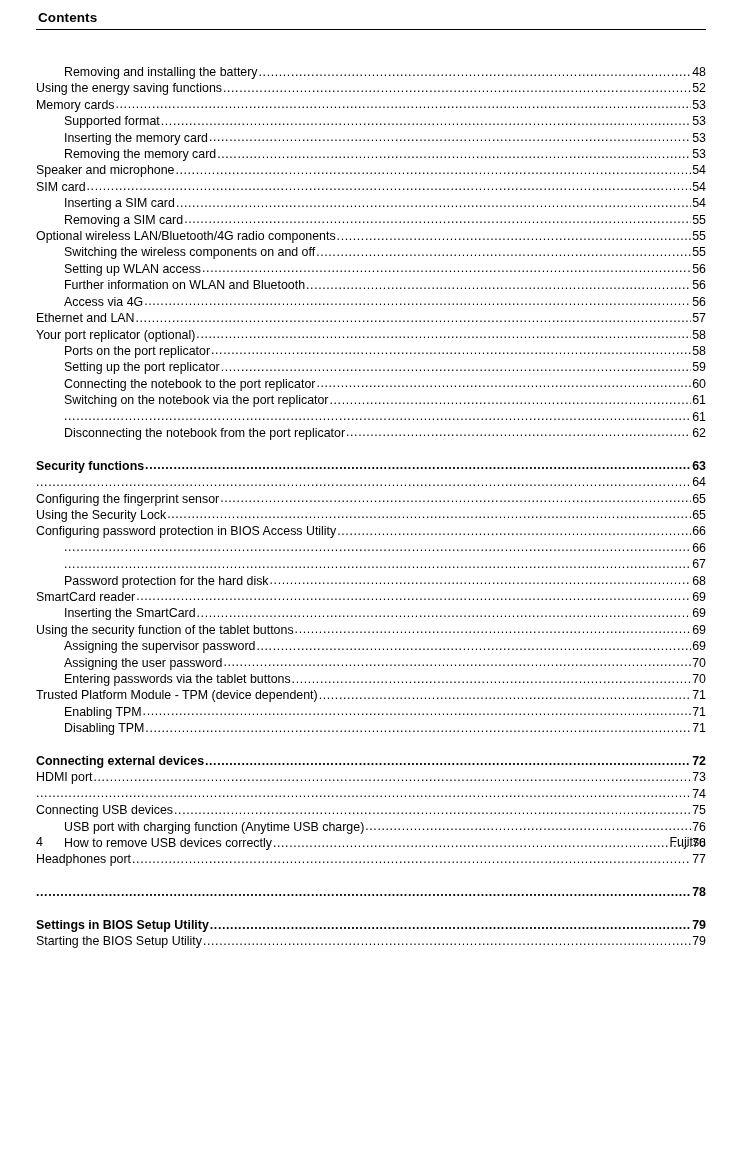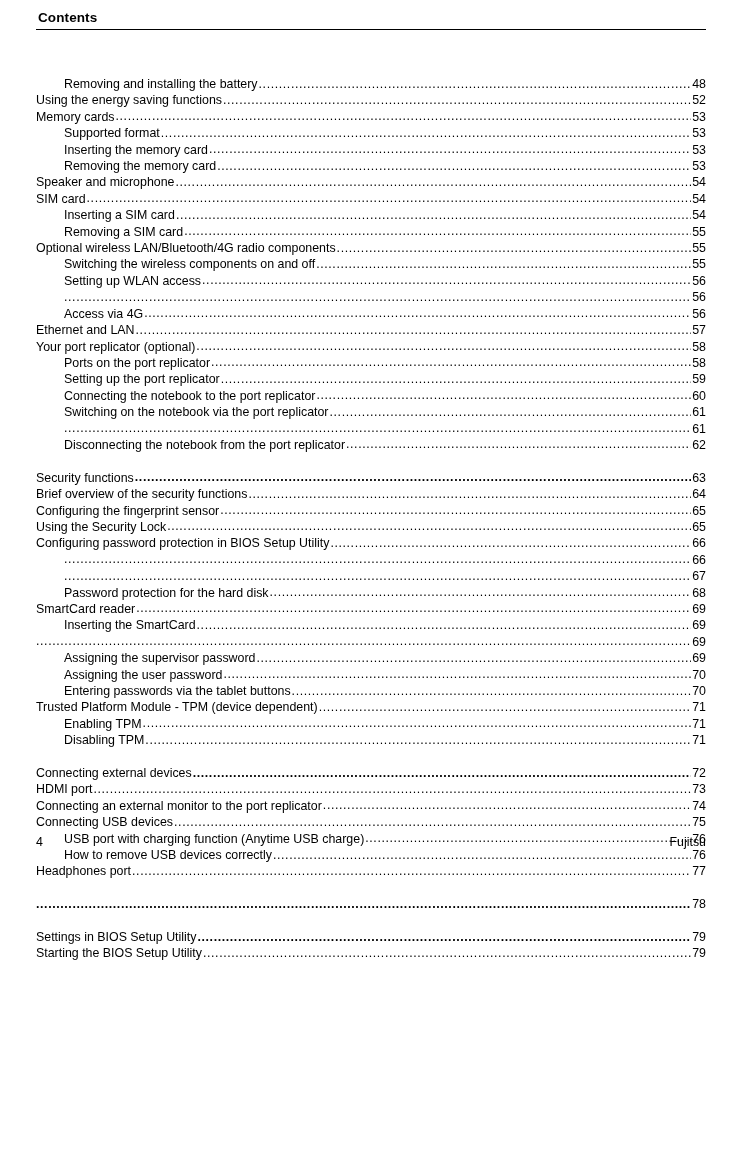--- a/index.html
+++ b/index.html
@@ -27,21 +27,21 @@
     font-weight: bold;
     letter-spacing: 0.1px;
     padding-left: 2px;
   }
   .header-rule {
     border: 0;
     border-top: 1.6px solid #000;
     margin: 4px 0 0 0;
   }
   .toc {
-    margin-top: 46px;
+    margin-top: 34px;
   }
   .toc-entry {
     display: flex;
     align-items: baseline;
     font-size: 12.4px;
     line-height: 16.4px;
     white-space: nowrap;
   }
   .toc-entry .label {
     flex: 0 0 auto;
@@ -58,21 +58,21 @@
     top: -0.5px;
   }
   .toc-entry .page-num {
     flex: 0 0 auto;
     padding-left: 1px;
     text-align: right;
   }
   .toc-entry.level1 { padding-left: 0; }
   .toc-entry.level2 { padding-left: 28px; }
   .toc-entry.bold .label,
-  .toc-entry.bold .page-num { font-weight: normal; }
+  .toc-entry.bold .page-num { font-weight: bold; }
   .toc-entry.bold .dots { font-weight: bold; }
   .spacer { height: 16.4px; }
 
   .footer {
     position: absolute;
     left: 36px;
     right: 36px;
     bottom: 18px;
     display: flex;
     justify-content: space-between;
@@ -150,20 +150,21 @@
         <span class="label">Switching the wireless components on and off</span>
         <span class="dots">.......................................................................................................................................................................................................</span>
         <span class="page-num">55</span>
       </div>
       <div class="toc-entry level2">
         <span class="label">Setting up WLAN access</span>
         <span class="dots">.......................................................................................................................................................................................................</span>
         <span class="page-num">56</span>
       </div>
       <div class="toc-entry level2">
+        <span class="label">Further information on WLAN and Bluetooth</span>
         <span class="dots">.......................................................................................................................................................................................................</span>
         <span class="page-num">56</span>
       </div>
       <div class="toc-entry level2">
         <span class="label">Access via 4G</span>
         <span class="dots">.......................................................................................................................................................................................................</span>
         <span class="page-num">56</span>
       </div>
       <div class="toc-entry level1">
         <span class="label">Ethernet and LAN</span>
@@ -204,36 +205,35 @@
         <span class="dots">.......................................................................................................................................................................................................</span>
         <span class="page-num">62</span>
       </div>
       <div class="spacer"></div>
       <div class="toc-entry level1 bold">
         <span class="label">Security functions</span>
         <span class="dots">.......................................................................................................................................................................................................</span>
         <span class="page-num">63</span>
       </div>
       <div class="toc-entry level1">
-        <span class="label">Brief overview of the security functions</span>
         <span class="dots">.......................................................................................................................................................................................................</span>
         <span class="page-num">64</span>
       </div>
       <div class="toc-entry level1">
         <span class="label">Configuring the fingerprint sensor</span>
         <span class="dots">.......................................................................................................................................................................................................</span>
         <span class="page-num">65</span>
       </div>
       <div class="toc-entry level1">
         <span class="label">Using the Security Lock</span>
         <span class="dots">.......................................................................................................................................................................................................</span>
         <span class="page-num">65</span>
       </div>
       <div class="toc-entry level1">
-        <span class="label">Configuring password protection in BIOS Setup Utility</span>
+        <span class="label">Configuring password protection in BIOS Access Utility</span>
         <span class="dots">.......................................................................................................................................................................................................</span>
         <span class="page-num">66</span>
       </div>
       <div class="toc-entry level2">
         <span class="dots">.......................................................................................................................................................................................................</span>
         <span class="page-num">66</span>
       </div>
       <div class="toc-entry level2">
         <span class="dots">.......................................................................................................................................................................................................</span>
         <span class="page-num">67</span>
@@ -247,20 +247,21 @@
         <span class="label">SmartCard reader</span>
         <span class="dots">.......................................................................................................................................................................................................</span>
         <span class="page-num">69</span>
       </div>
       <div class="toc-entry level2">
         <span class="label">Inserting the SmartCard</span>
         <span class="dots">.......................................................................................................................................................................................................</span>
         <span class="page-num">69</span>
       </div>
       <div class="toc-entry level1">
+        <span class="label">Using the security function of the tablet buttons</span>
         <span class="dots">.......................................................................................................................................................................................................</span>
         <span class="page-num">69</span>
       </div>
       <div class="toc-entry level2">
         <span class="label">Assigning the supervisor password</span>
         <span class="dots">.......................................................................................................................................................................................................</span>
         <span class="page-num">69</span>
       </div>
       <div class="toc-entry level2">
         <span class="label">Assigning the user password</span>
@@ -292,21 +293,20 @@
         <span class="label">Connecting external devices</span>
         <span class="dots">.......................................................................................................................................................................................................</span>
         <span class="page-num">72</span>
       </div>
       <div class="toc-entry level1">
         <span class="label">HDMI port</span>
         <span class="dots">.......................................................................................................................................................................................................</span>
         <span class="page-num">73</span>
       </div>
       <div class="toc-entry level1">
-        <span class="label">Connecting an external monitor to the port replicator</span>
         <span class="dots">.......................................................................................................................................................................................................</span>
         <span class="page-num">74</span>
       </div>
       <div class="toc-entry level1">
         <span class="label">Connecting USB devices</span>
         <span class="dots">.......................................................................................................................................................................................................</span>
         <span class="page-num">75</span>
       </div>
       <div class="toc-entry level2">
         <span class="label">USB port with charging function (Anytime USB charge)</span>

